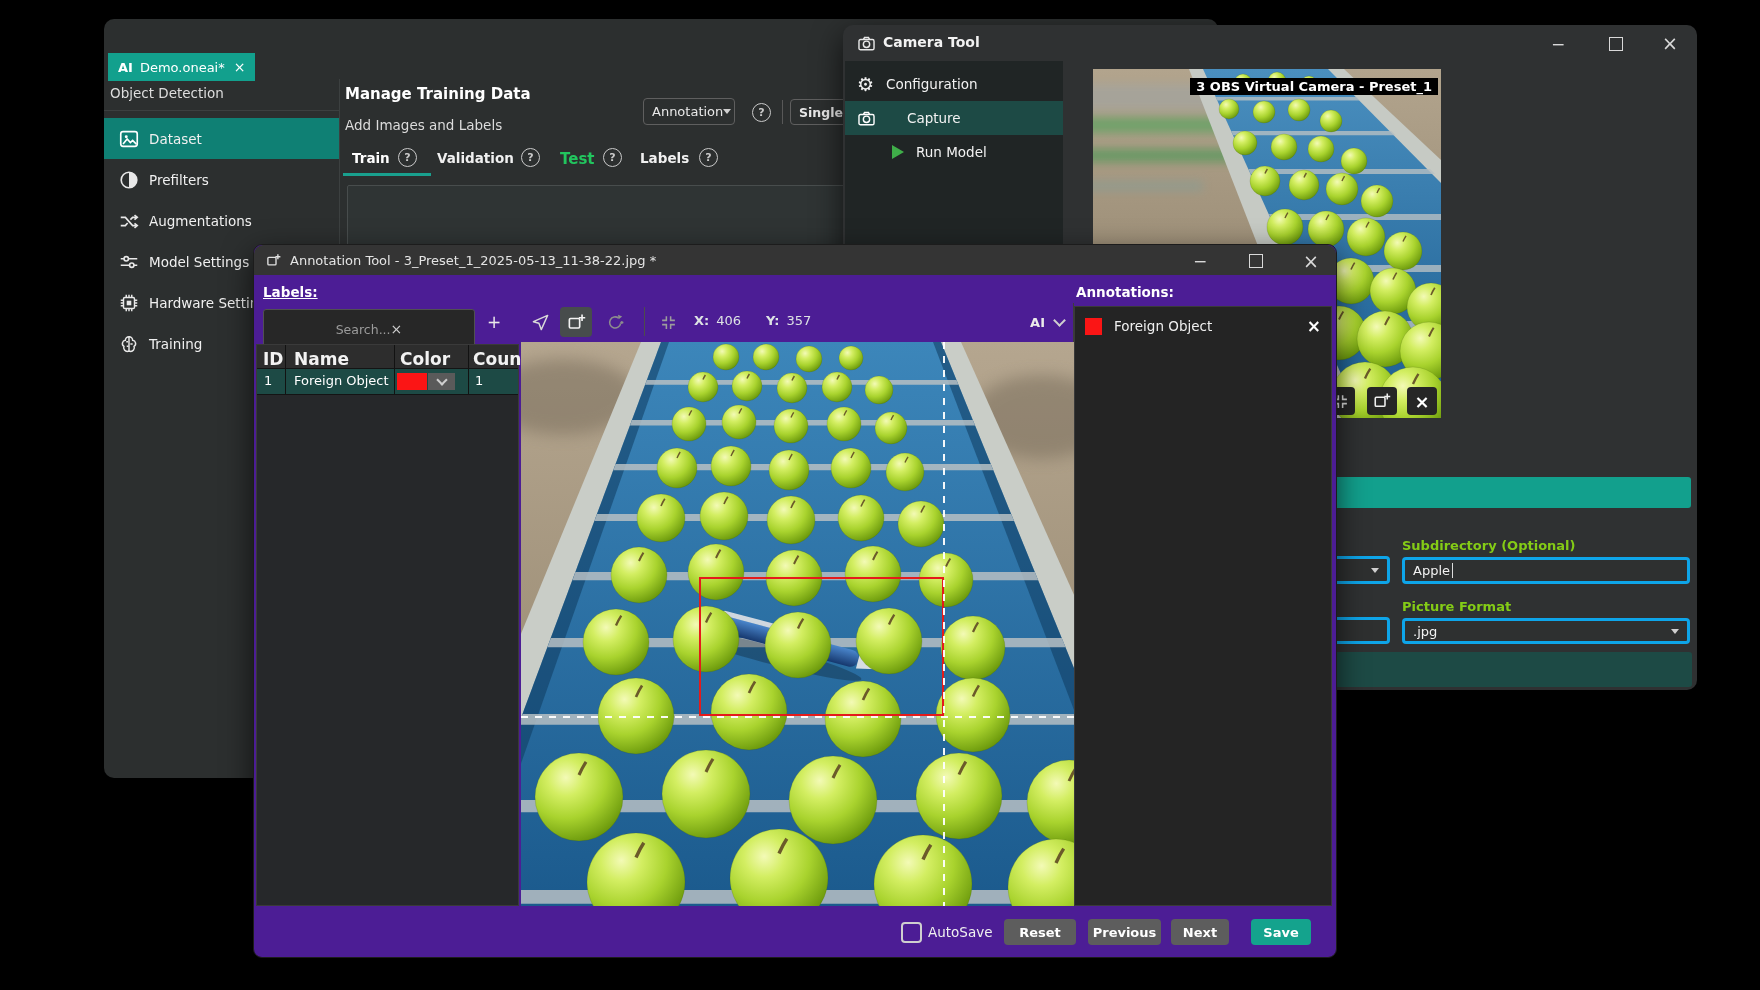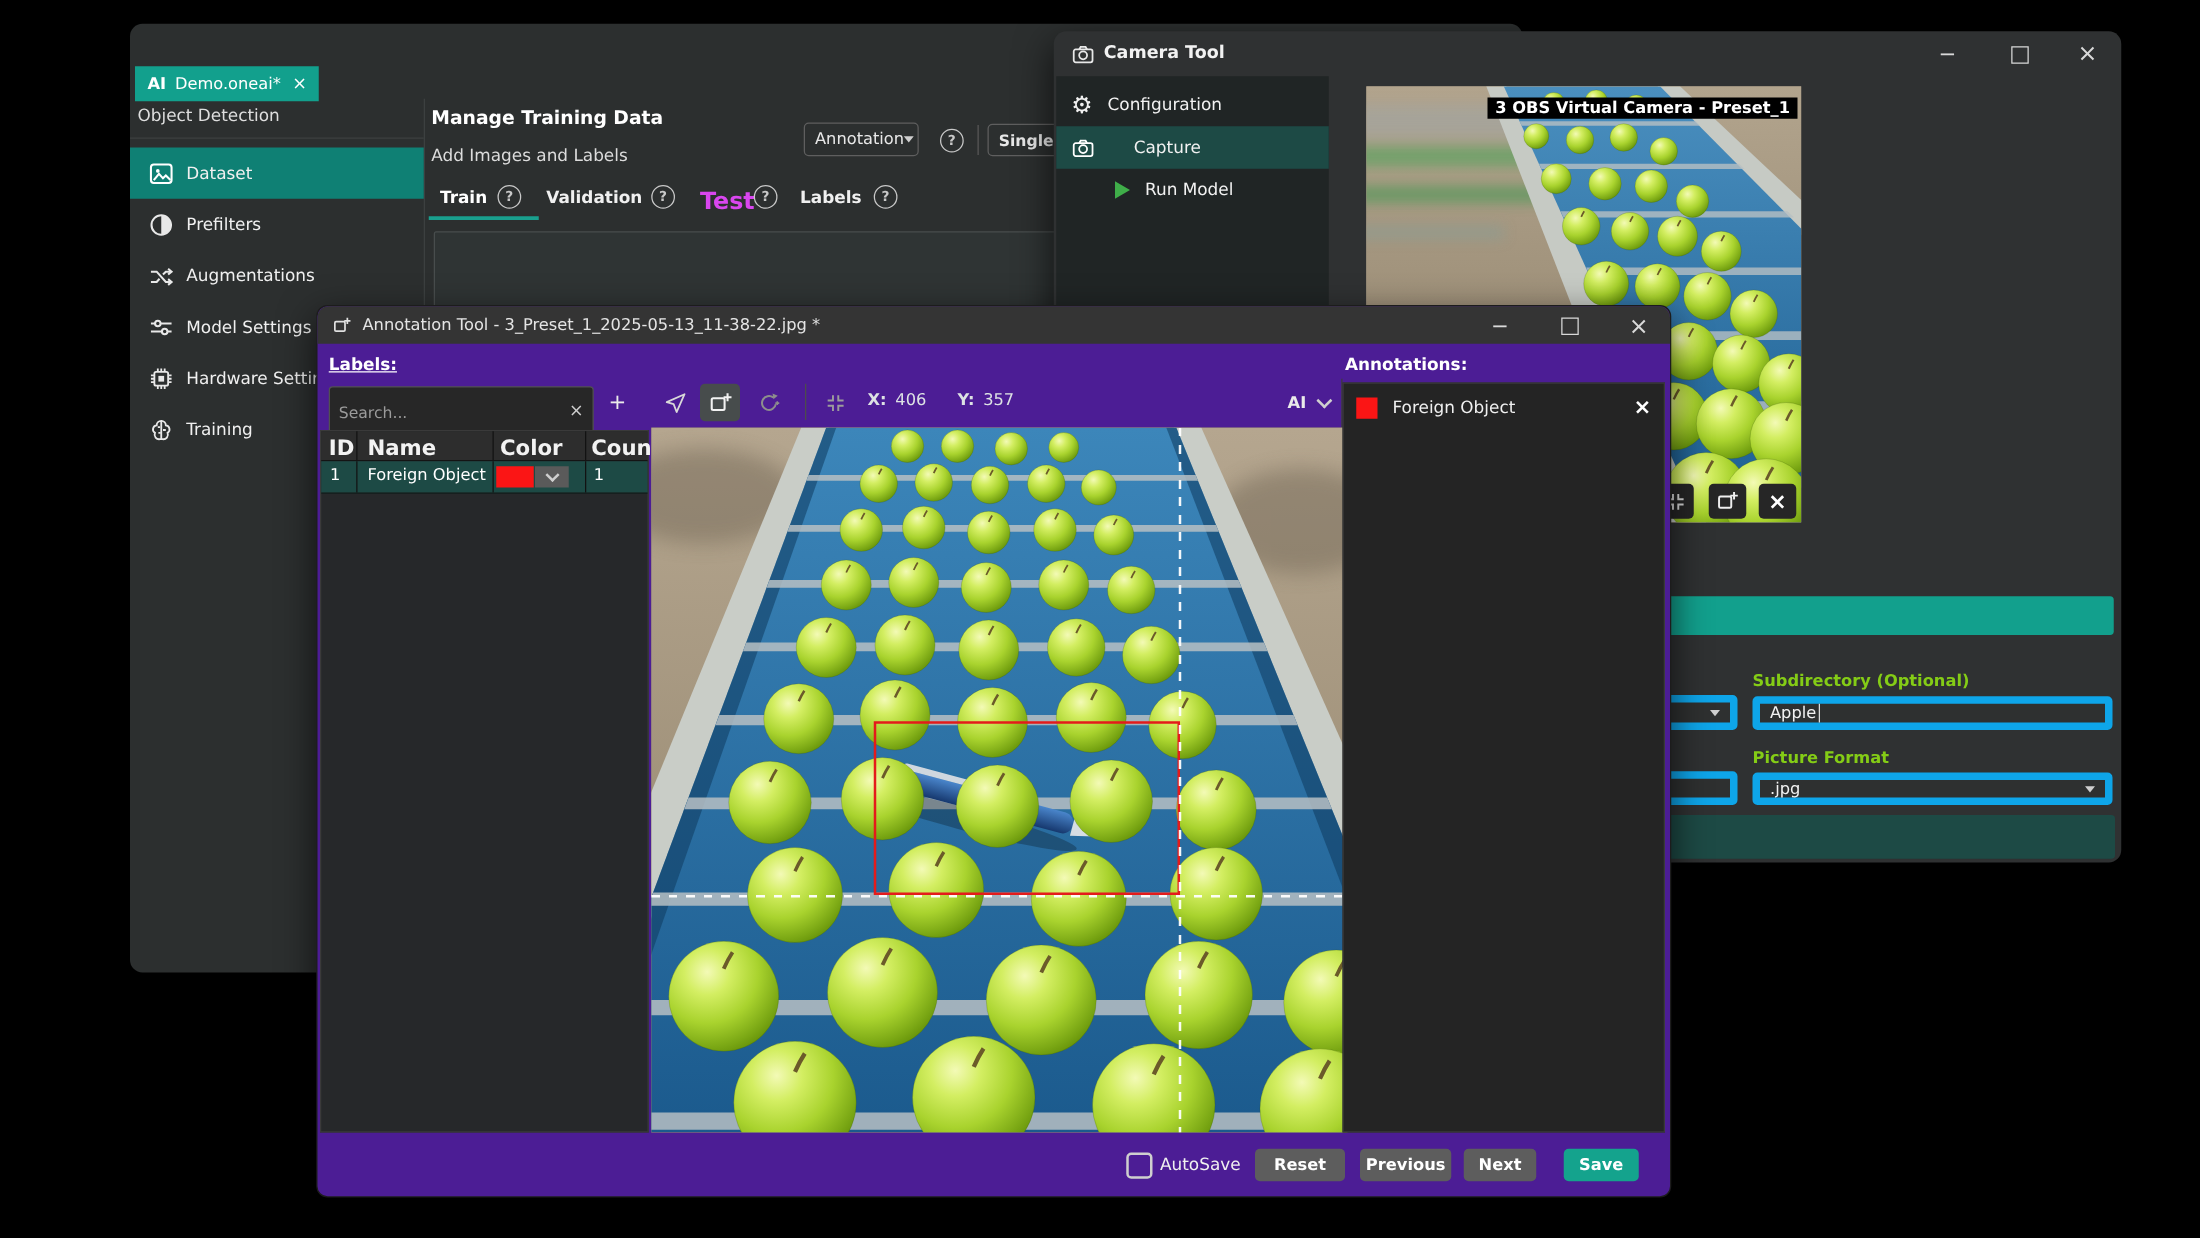--- a/index.html
+++ b/index.html
@@ -20,21 +20,21 @@
   .tri{width:0;height:0;border-left:4.5px solid transparent;border-right:4.5px solid transparent;border-top:5.5px solid #cfcfcf;}
   .btn{display:flex;align-items:center;justify-content:center;background:#5d5d5d;color:#fff;font-size:13px;font-weight:bold;
     border-radius:4px;}
   .sideitem{position:absolute;left:0;width:235px;height:41px;display:flex;align-items:center;padding-left:14px;box-sizing:border-box;gap:9px;color:#f0f0f0;font-size:13.5px;}
   .menuitem{position:absolute;left:0;width:218px;height:34px;display:flex;align-items:center;padding-left:12px;box-sizing:border-box;gap:12px;color:#f2f2f2;font-size:13.5px;}
   .winctl{color:#d9d9d9;font-size:15px;display:flex;align-items:center;justify-content:center;}
   .maxbox{width:12px;height:12px;border:1.6px solid #d9d9d9;display:inline-block;}
   .dash-v{background:repeating-linear-gradient(to bottom,#ffffff 0 7px,rgba(255,255,255,0) 7px 14px);}
   .dash-h{background:repeating-linear-gradient(to right,#ffffff 0 7px,rgba(255,255,255,0) 7px 14px);}
   .cell-div{position:absolute;top:0;bottom:0;width:1px;background:#121212;}
-  .field{box-sizing:border-box;background:#2e3030;border:6px solid #0ea5e9;border-radius:4px;color:#f2f2f2;font-size:13px;
+  .field{box-sizing:border-box;background:#2e3030;border:3px solid #0ea5e9;border-radius:4px;color:#f2f2f2;font-size:13px;
     display:flex;align-items:center;padding:0 8px;}
   .label13{color:#84cc16;font-size:13px;font-weight:bold;}
 </style>
 </head>
 <body>
 
 <div class="stage">
 
   <div class="win ai-win">
 
@@ -110,21 +110,21 @@
       <span>Training</span>
     </div>
 
     <div class="abs bold" style="left:241px;top:66px;color:#ffffff;font-size:15px;">Manage Training Data</div>
     <div class="abs" style="left:241px;top:98px;color:#dcdcdc;font-size:13.5px;">Add Images and Labels</div>
 
     <div class="abs bold" style="left:248px;top:131px;color:#fff;font-size:13.5px;">Train</div>
     <span class="abs helpc" style="left:294px;top:129px;">?</span>
     <div class="abs bold" style="left:333px;top:131px;color:#f0f0f0;font-size:13.5px;">Validation</div>
     <span class="abs helpc" style="left:417px;top:129px;">?</span>
-    <div class="abs bold" style="left:456px;top:131px;color:#d946ef;font-size:19px;">Test</div>
+    <div class="abs bold" style="left:456px;top:131px;color:#22c55e;font-size:15px;">Test</div>
     <span class="abs helpc" style="left:499px;top:129px;">?</span>
     <div class="abs bold" style="left:536px;top:131px;color:#f0f0f0;font-size:13.5px;">Labels</div>
     <span class="abs helpc" style="left:595px;top:129px;">?</span>
     <div class="abs" style="left:239px;top:154px;width:88px;height:3px;background:#19a08e;"></div>
 
     <div class="abs" style="left:243px;top:166px;width:512px;height:575px;background:#2f3434;border:1px solid #484d4d;border-radius:2px;"></div>
 
     <div class="abs" style="left:539px;top:79px;width:92px;height:27px;border:1px solid #5f5f5f;border-radius:4px;display:flex;align-items:center;justify-content:space-between;padding:0 8px;box-sizing:border-box;">
       <span class="txt">Annotation</span>
       <span class="tri"></span>
@@ -318,21 +318,21 @@
     <div class="abs" style="left:36px;top:8px;color:#e4e4e4;font-size:13px;">Annotation Tool - 3_Preset_1_2025-05-13_11-38-22.jpg *</div>
     <div class="abs winctl" style="left:930px;top:3px;width:32px;height:26px;font-size:17px;">−</div>
     <div class="abs" style="left:988px;top:3px;width:28px;height:26px;display:flex;align-items:center;justify-content:center;">
         <span class="maxbox"></span>
       </div>
     <div class="abs winctl" style="left:1042px;top:2px;width:30px;height:28px;font-size:19px;">×</div>
 
     <div class="abs bold" style="left:9px;top:39px;color:#fff;font-size:13.5px;text-decoration:underline;">Labels:</div>
     <div class="abs bold" style="left:822px;top:39px;color:#fff;font-size:13.5px;">Annotations:</div>
 
-    <div class="abs" style="left:9px;top:64px;width:212px;height:40px;background:#272727;border:1px solid #515151;border-radius:3px;box-sizing:border-box;display:flex;align-items:center;justify-content:space-between;padding:0 7px;">
+    <div class="abs" style="left:9px;top:64px;width:212px;height:40px;background:#272727;border:1px solid #515151;border-radius:3px;box-sizing:border-box;display:flex;align-items:center;justify-content:center;padding:0 7px;">
       <span style="color:#9b9b9b;font-size:12.5px;">Search...</span>
       <span style="color:#cfcfcf;font-size:14px;">×</span>
     </div>
     <div class="abs" style="left:227px;top:63px;width:26px;height:27px;display:flex;align-items:center;justify-content:center;color:#eaeaea;font-size:17px;">
       <span>+</span>
     </div>
 
     <div class="abs" style="left:272px;top:64px;width:28px;height:26px;display:flex;align-items:center;justify-content:center;">
       <svg width="19" height="19" viewBox="0 0 24 24">
         <path d="M3 11 L21 3 L13 21 L10 13 Z" fill="none" stroke="#d9d9d9" stroke-width="1.8" stroke-linejoin="round"></path>

